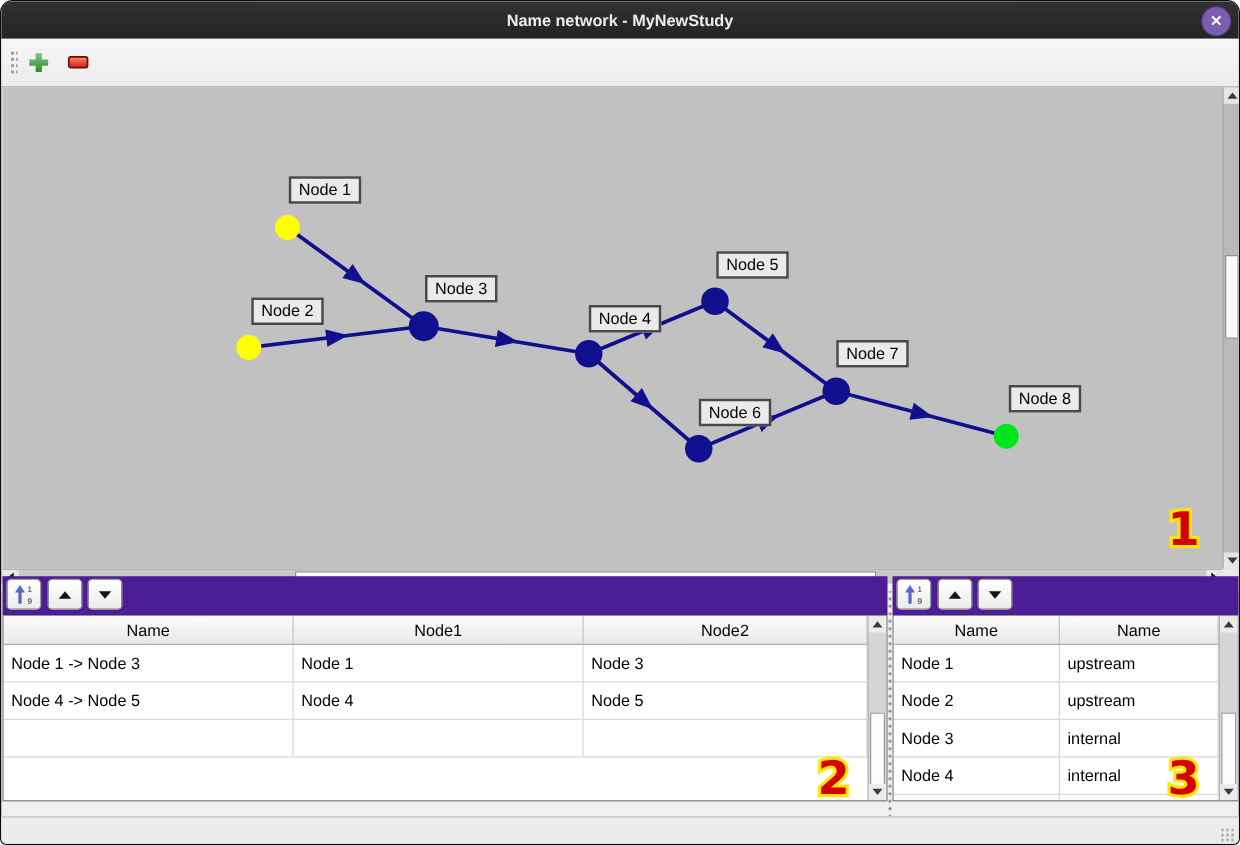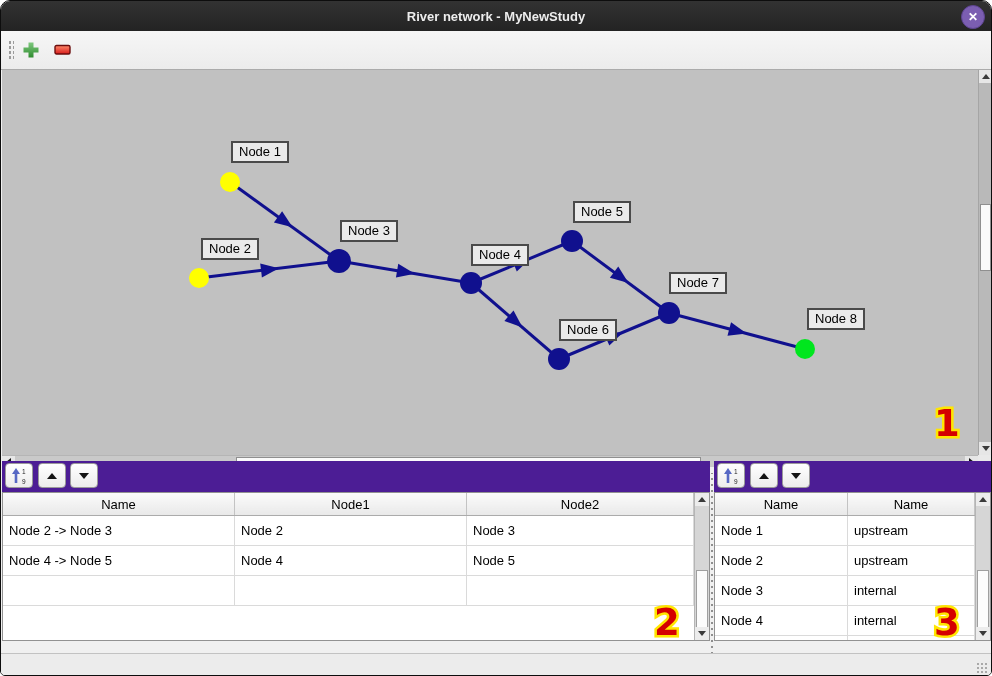--- a/index.html
+++ b/index.html
@@ -130,21 +130,21 @@
   #annot-1{left:933px;top:404px;}
   #annot-2{left:653px;top:603px;}
   #annot-3{left:933px;top:603px;}
 </style>
 </head>
 <body>
 
 <div id="window">
 
   <div id="titlebar">
-    <span class="title">River network - MyNewStudy</span>
+    <span class="title">Name network - MyNewStudy</span>
     <div id="close-btn">
       <span>✕</span>
     </div>
   </div>
 
   <div id="toolbar">
     <div class="tb-handle"></div>
     <div class="tb-btn" id="add-btn">
       <svg width="18" height="18" viewBox="0 0 18 18">
         <defs>
@@ -244,22 +244,22 @@
       <table class="grid" id="links-table">
         <thead>
             <tr id="lt-head">
               <th>Name</th>
               <th>Node1</th>
               <th>Node2</th>
             </tr>
           </thead>
         <tbody id="lt-body">
             <tr>
-              <td>Node 2 -&gt; Node 3</td>
-              <td>Node 2</td>
+              <td>Node 1 -&gt; Node 3</td>
+              <td>Node 1</td>
               <td>Node 3</td>
             </tr>
             <tr>
               <td>Node 4 -&gt; Node 5</td>
               <td>Node 4</td>
               <td>Node 5</td>
             </tr>
             <tr>
               <td></td>
               <td></td>

